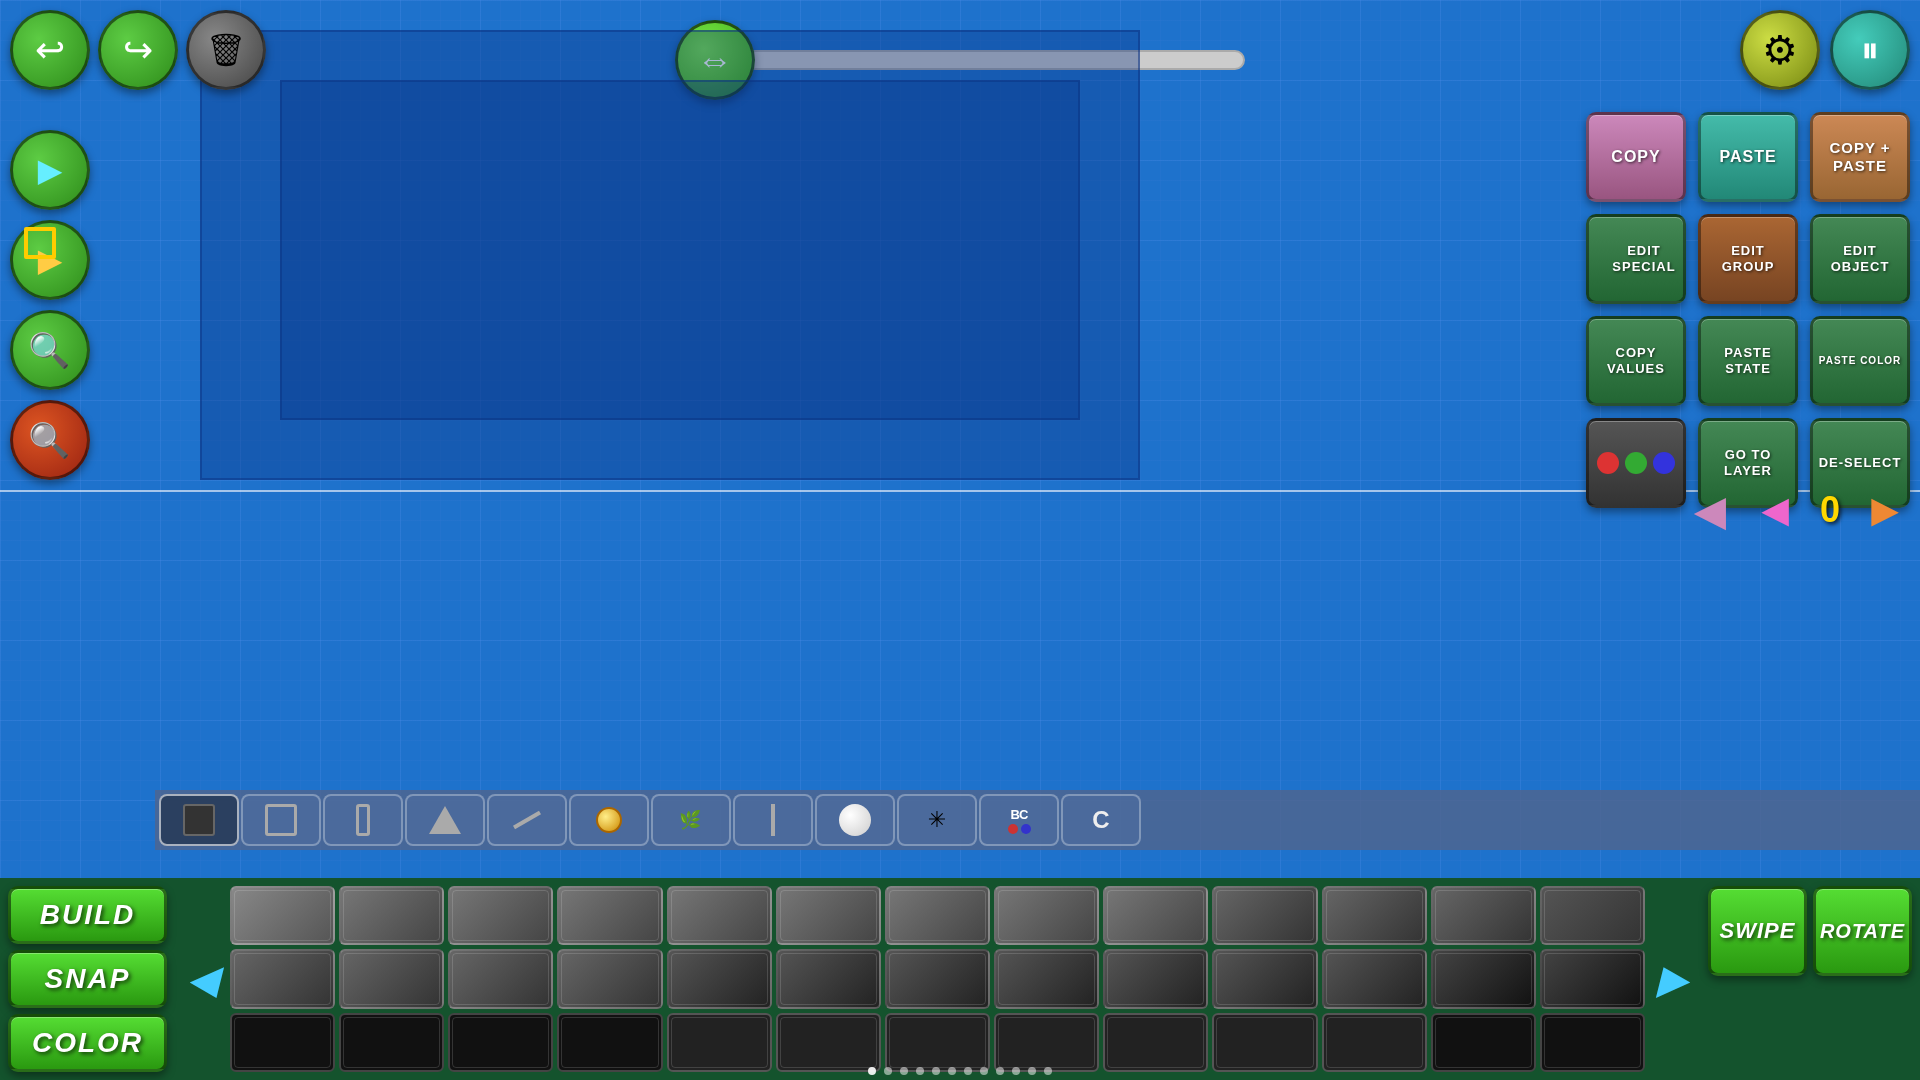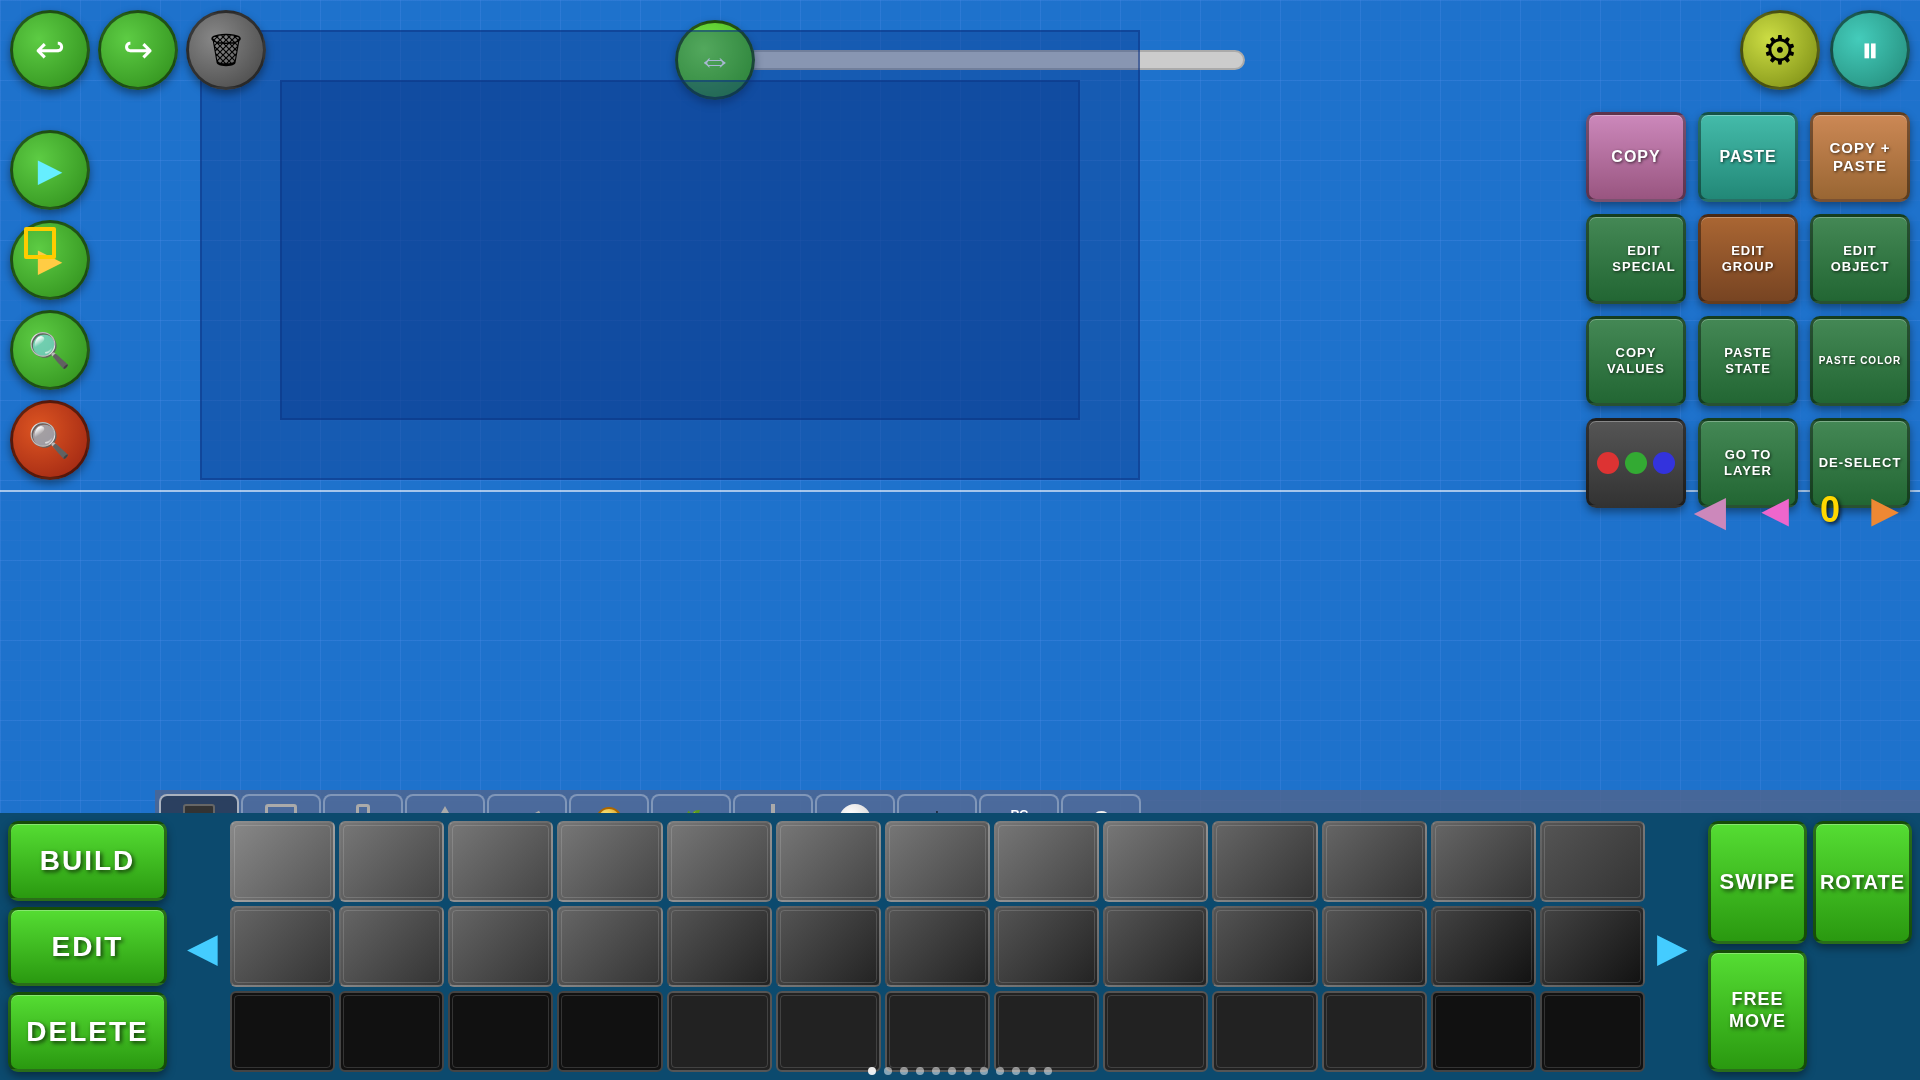--- a/index.html
+++ b/index.html
@@ -246,24 +246,25 @@
       min-width: 40px;
       text-align: center;
     }
 
     
     .bottom-area {
       position: absolute;
       bottom: 0;
       left: 0;
       right: 0;
-      height: 267px;
-      background: #0c4a6e;
+      height: 202px;
+      background: #14532d;
       z-index: 10;
       display: flex;
+      font-style: italic;
     }
 
     
     .obj-tabs-strip {
       position: absolute;
       bottom: 230px;
       left: 155px;
       right: 0;
       height: 60px;
       background: rgba(80,100,140,0.8);
@@ -667,24 +668,24 @@
   </div>
 </div>
 
 <div class="bottom-area">
 
   <div class="bottom-left-nav">
     <div class="nav-btn nav-build">
       <span>BUILD</span>
     </div>
     <div class="nav-btn nav-edit">
-      <span>EDIT</span>
+      <span>SNAP</span>
     </div>
     <div class="nav-btn nav-delete">
-      <span>DELETE</span>
+      <span>COLOR</span>
     </div>
   </div>
 
   <div class="obj-grid-area">
     <div class="obj-prev-btn" style="color:#44ccff; font-size:40px;">◀</div>
     <div class="obj-grid">
 
       <div class="obj-cell" style="background:linear-gradient(135deg,#888,#555);"></div>
       <div class="obj-cell" style="background:linear-gradient(135deg,#777,#444);"></div>
       <div class="obj-cell" style="background:linear-gradient(135deg,#777,#444);"></div>
@@ -730,23 +731,20 @@
     <div class="obj-next-btn" style="color:#44ccff; font-size:40px;">▶</div>
   </div>
 
   <div class="bottom-right-btns">
     <div class="action-btn">
       <span>SWIPE</span>
     </div>
     <div class="action-btn" style="font-size:20px;">
       <span>ROTATE</span>
     </div>
-    <div class="action-btn" style="font-size:18px;">
-      <span>FREE MOVE</span>
-    </div>
   </div>
 
   <div class="page-dots">
     <div class="page-dot active"></div>
     <div class="page-dot"></div>
     <div class="page-dot"></div>
     <div class="page-dot"></div>
     <div class="page-dot"></div>
     <div class="page-dot"></div>
     <div class="page-dot"></div>

